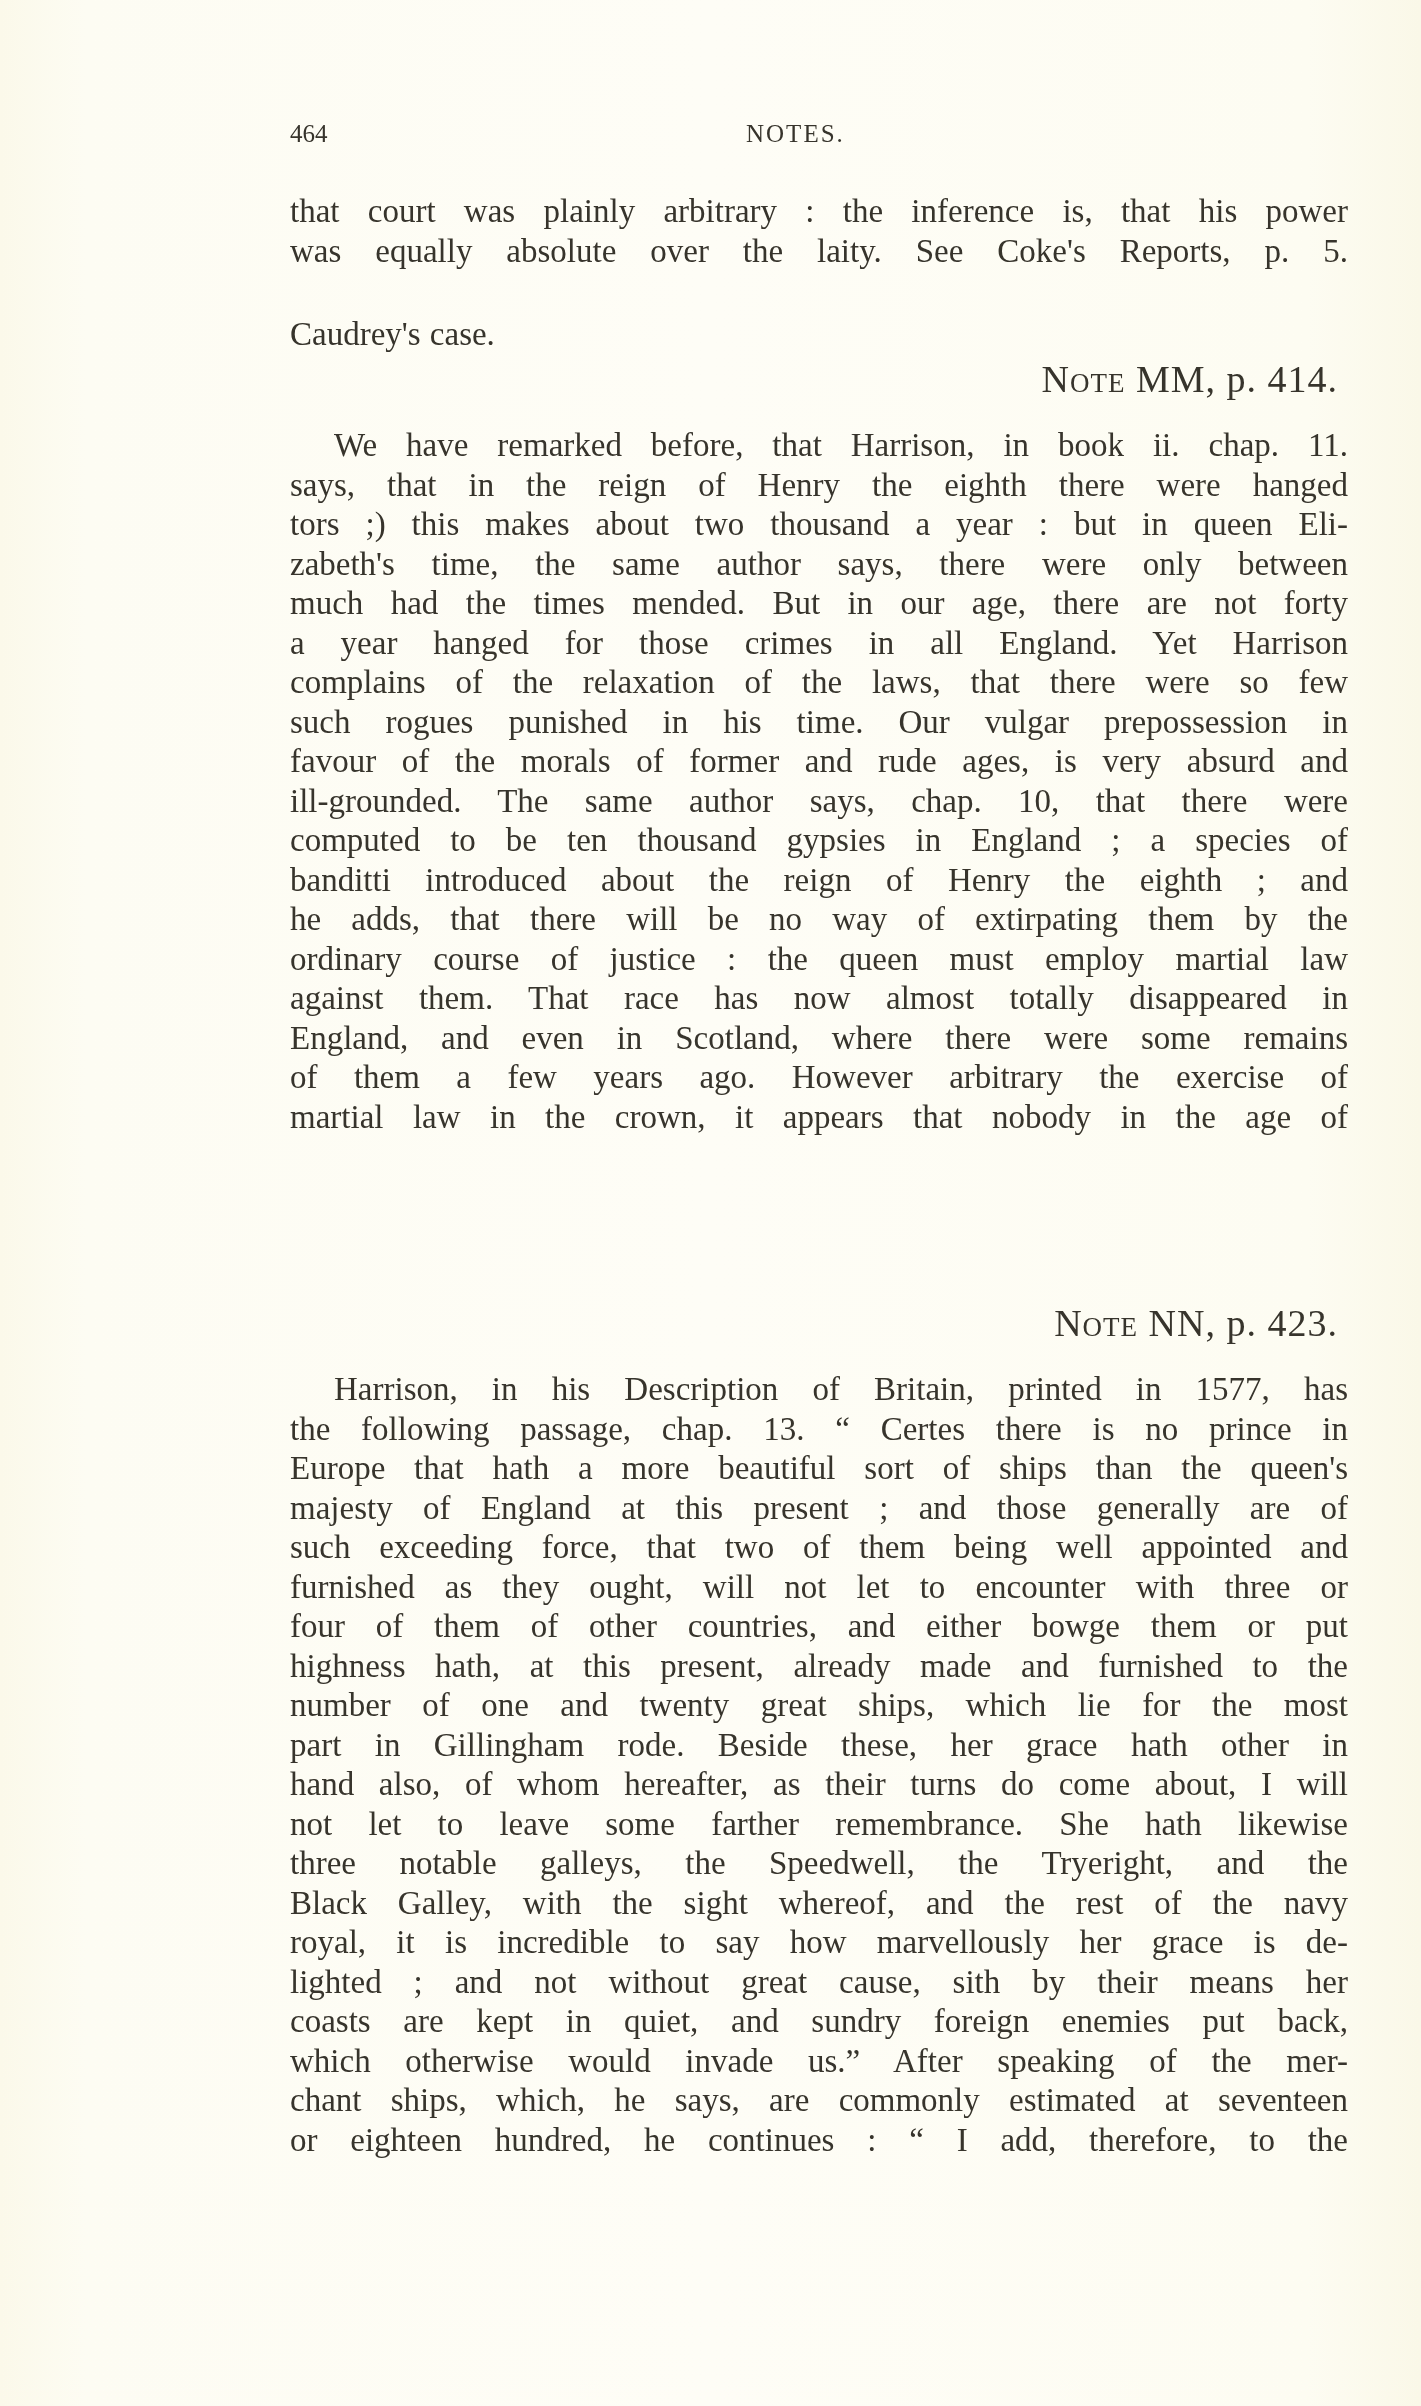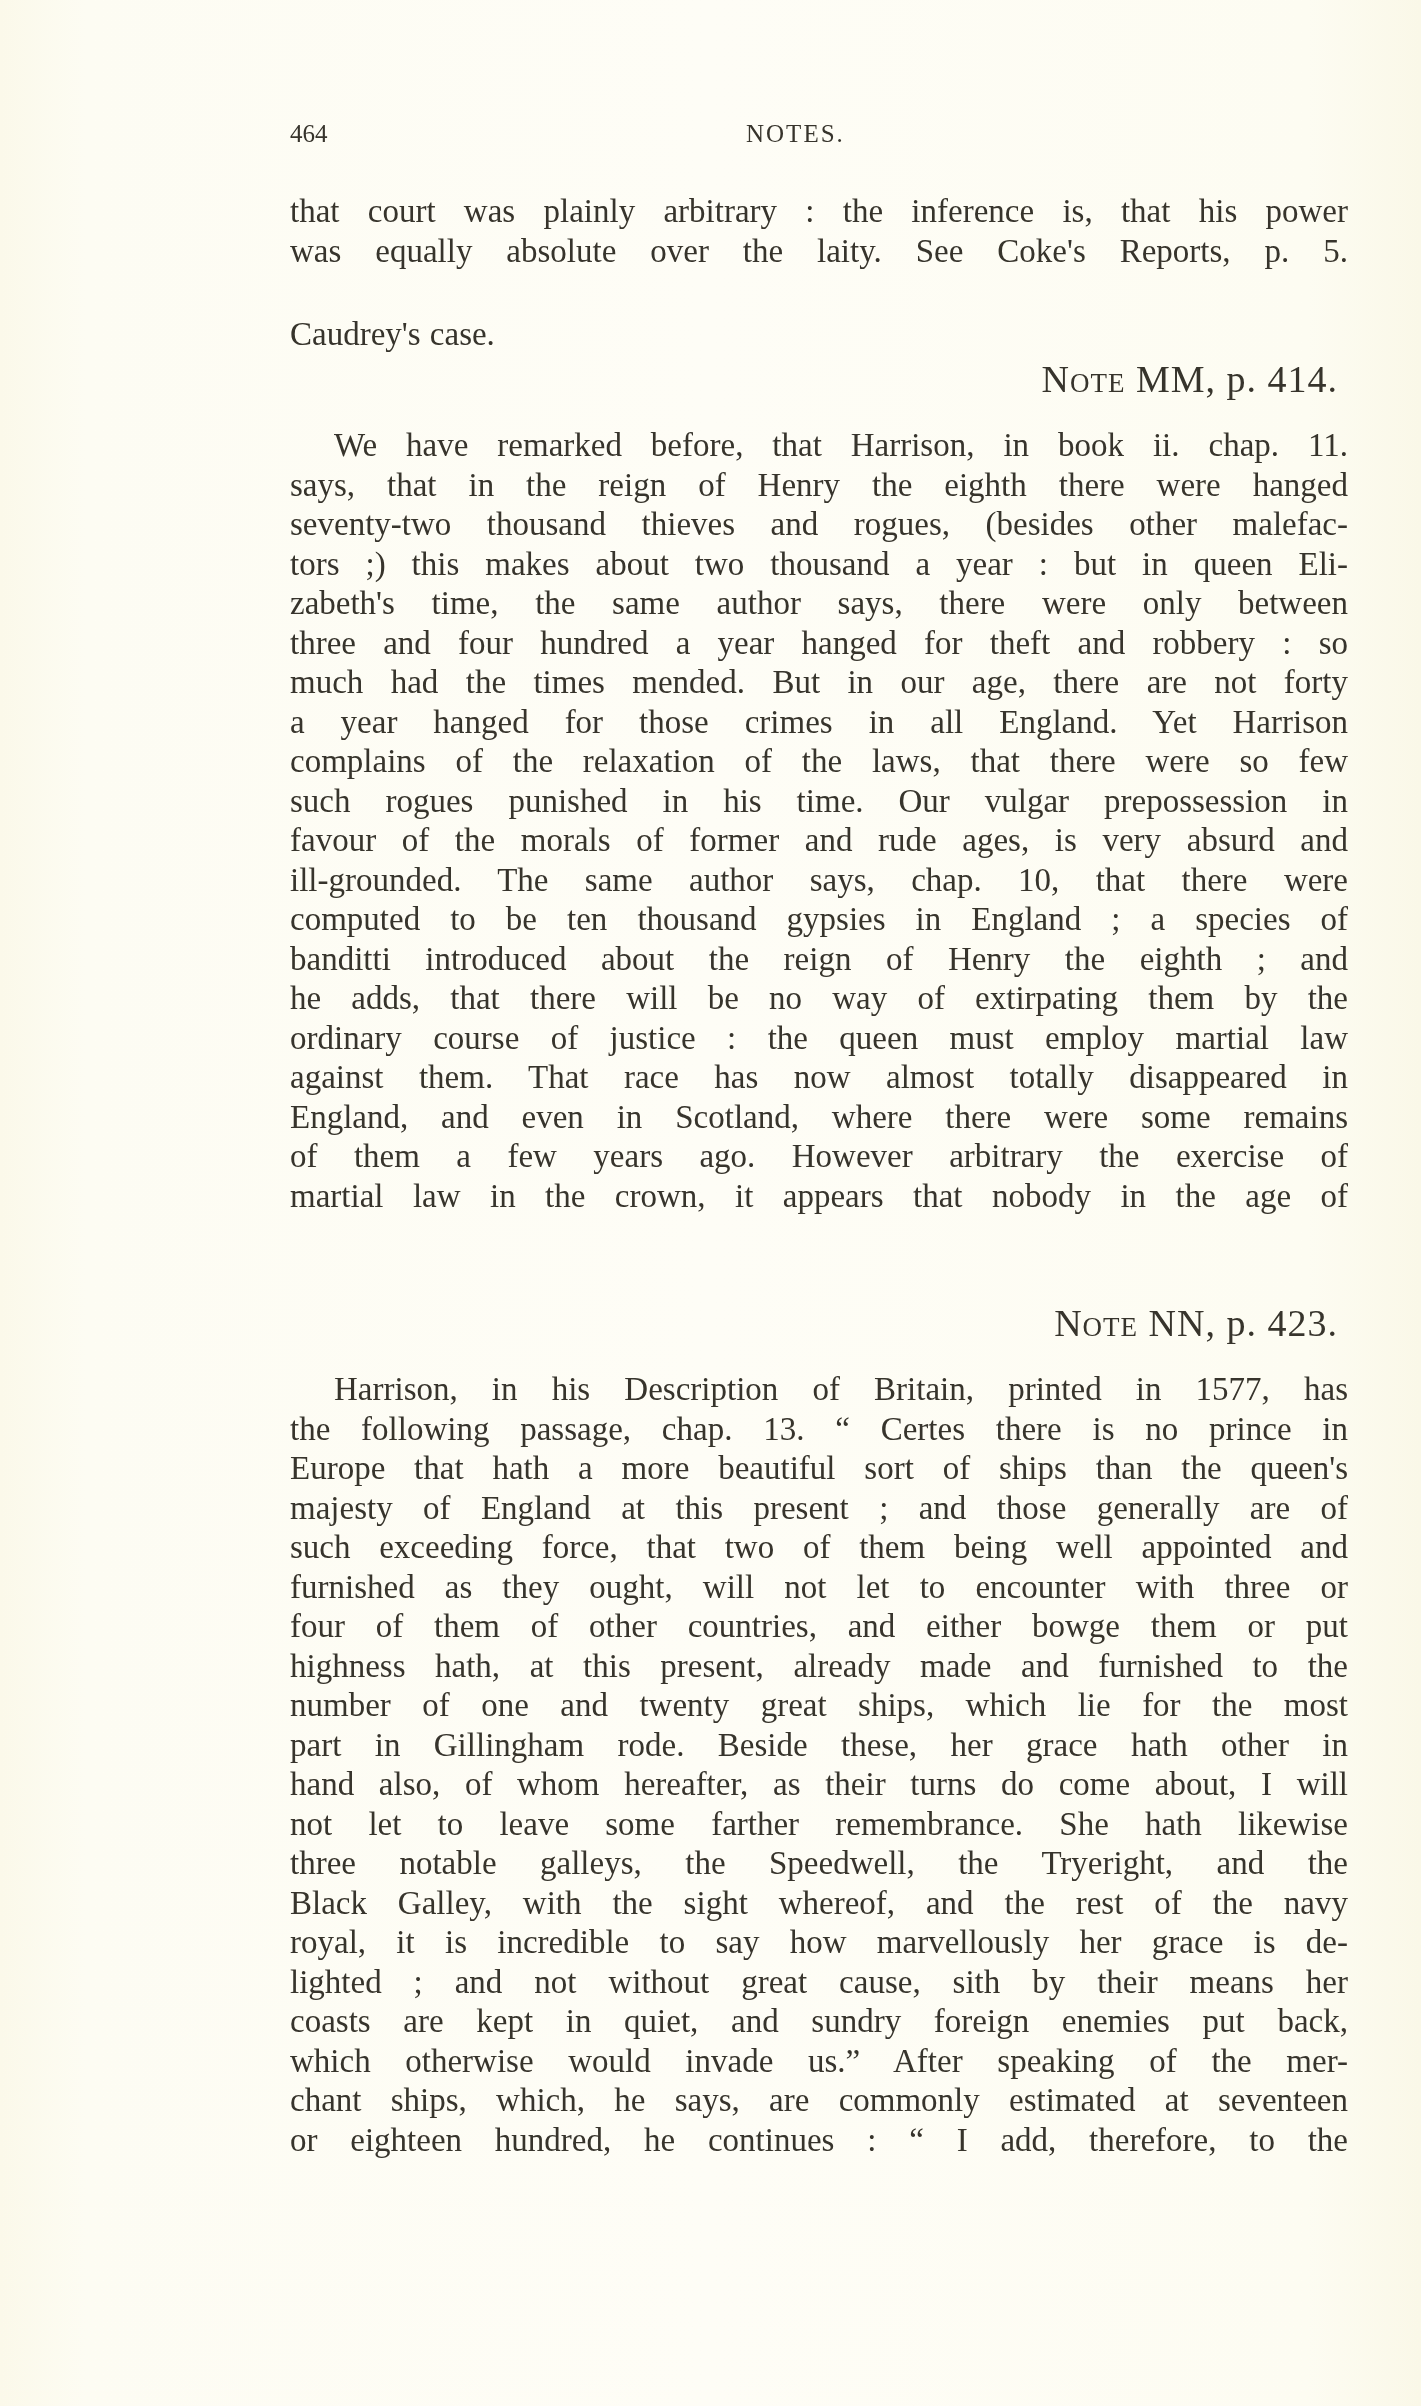--- a/index.html
+++ b/index.html
@@ -44,24 +44,22 @@
   <span class="line">that court was plainly arbitrary : the inference is, that his power</span>
   <span class="line">was equally absolute over the laity.  See Coke's Reports, p. 5.</span>
   <span class="line last">Caudrey's case.</span>
 </div>
 
 <div class="note-heading" style="top:361px;"><span class="sc">Note</span><span> MM, p. 414.</span></div>
 
 <div class="block" style="top:426px;">
   <span class="line indent">We have remarked before, that Harrison, in book ii. chap. 11.</span>
   <span class="line">says, that in the reign of Henry the eighth there were hanged</span>
-  <span class="line">seventy-two thousand thieves and rogues, (besides other malefac-</span>
   <span class="line">tors ;) this makes about two thousand a year : but in queen Eli-</span>
   <span class="line">zabeth's time, the same author says, there were only between</span>
-  <span class="line">three and four hundred a year hanged for theft and robbery : so</span>
   <span class="line">much had the times mended.  But in our age, there are not forty</span>
   <span class="line">a year hanged for those crimes in all England.  Yet Harrison</span>
   <span class="line">complains of the relaxation of the laws, that there were so few</span>
   <span class="line">such rogues punished in his time.  Our vulgar prepossession in</span>
   <span class="line">favour of the morals of former and rude ages, is very absurd and</span>
   <span class="line">ill-grounded.  The same author says, chap. 10, that there were</span>
   <span class="line">computed to be ten thousand gypsies in England ; a species of</span>
   <span class="line">banditti introduced about the reign of Henry the eighth ; and</span>
   <span class="line">he adds, that there will be no way of extirpating them by the</span>
   <span class="line">ordinary course of justice : the queen must employ martial law</span>

